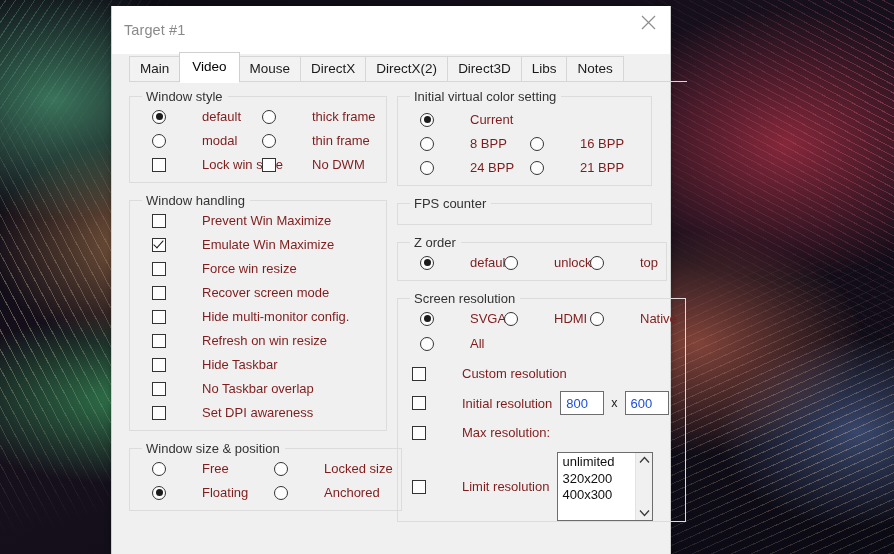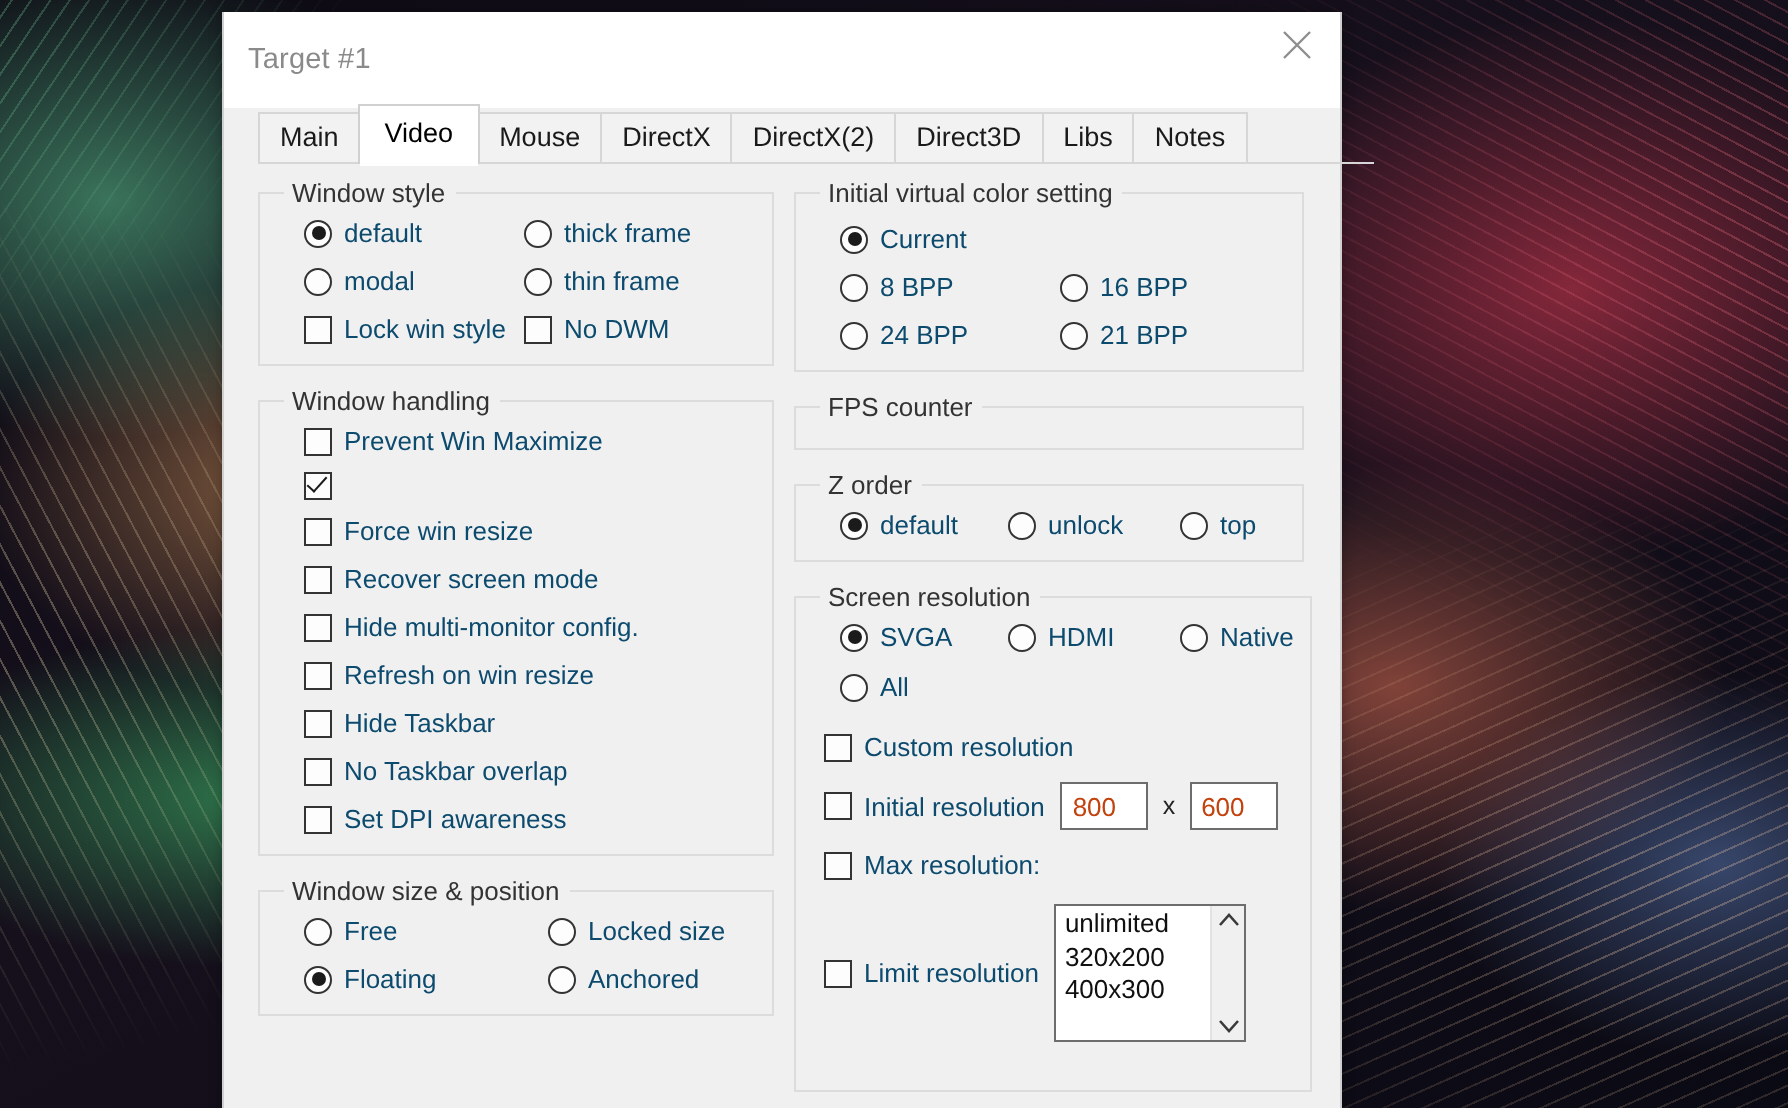--- a/index.html
+++ b/index.html
@@ -167,23 +167,24 @@
     margin-left: 2px;
   }
 
   
   .row { display: flex; align-items: center; }
   .opt {
     display: flex;
     align-items: center;
     line-height: 17px;
     font-size: 13px;
-    color: #0c4a6e;
+    color: #7f1d1d;
     cursor: default;
     white-space: nowrap;
+    gap: 30px;
   }
   .radio {
     width: 14px; height: 14px;
     border: 1.4px solid #333;
     border-radius: 50%;
     background: #fdfdfd;
     box-sizing: border-box;
     margin-right: 6px;
     flex: none;
     position: relative;
@@ -227,21 +228,21 @@
   .indent { padding-left: 12px; }
 
   
   .txt {
     width: 44px;
     height: 24px;
     border: 1px solid #6d6d6d;
     background: #fff;
     font-family: "Liberation Sans", sans-serif;
     font-size: 13px;
-    color: #c2410c;
+    color: #1d4ed8;
     padding: 0 5px;
     box-sizing: border-box;
     outline: none;
   }
   .xsep { margin: 0 7px; font-size: 12.5px; color: #222; }
 
   
   .listbox {
     width: 96px;
     height: 69px;
@@ -342,20 +343,21 @@
 
         <fieldset class="gb">
           <legend>Window handling</legend>
           <div class="stack indent">
             <div class="opt">
               <span class="check"></span>
               <span>Prevent Win Maximize</span>
             </div>
             <div class="opt">
               <span class="check on"></span>
+              <span>Emulate Win Maximize</span>
             </div>
             <div class="opt">
               <span class="check"></span>
               <span>Force win resize</span>
             </div>
             <div class="opt">
               <span class="check"></span>
               <span>Recover screen mode</span>
             </div>
             <div class="opt">
@@ -450,21 +452,21 @@
               <span class="radio"></span>
               <span>unlock</span>
             </div>
             <div class="opt">
               <span class="radio"></span>
               <span>top</span>
             </div>
           </div>
         </fieldset>
 
-        <fieldset class="gb" style="padding-bottom:24px;">
+        <fieldset class="gb" style="padding-bottom:0;">
           <legend>Screen resolution</legend>
 
           <div class="grid3 indent" style="row-gap:8px;">
             <div class="opt">
               <span class="radio on"></span>
               <span>SVGA</span>
             </div>
             <div class="opt">
               <span class="radio"></span>
               <span>HDMI</span>

